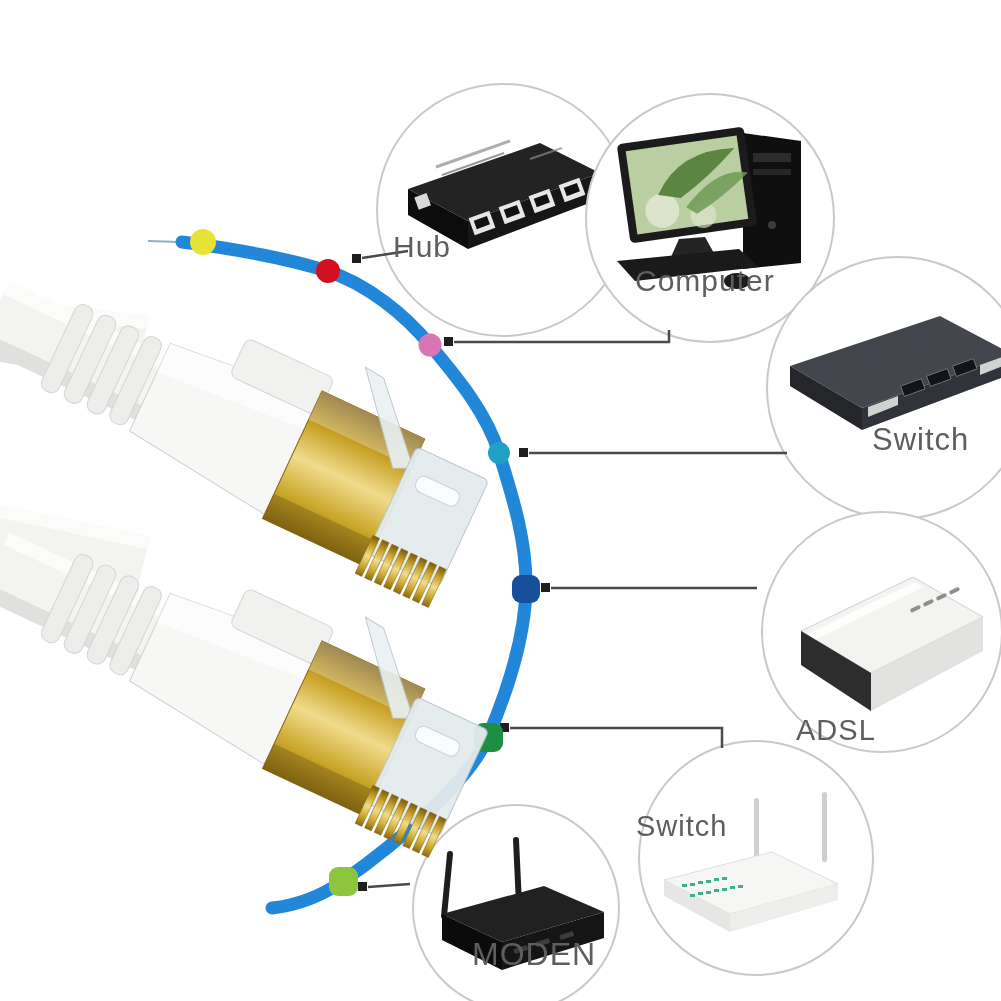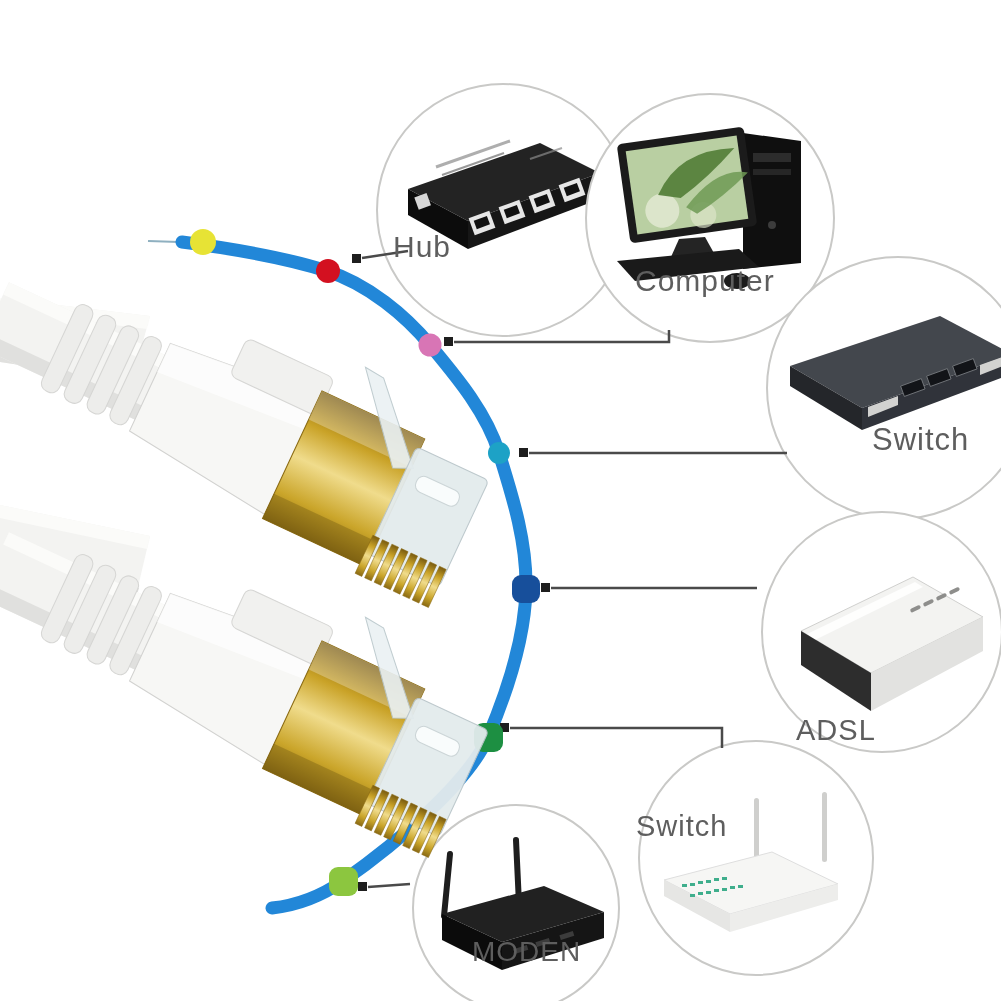--- a/index.html
+++ b/index.html
@@ -239,15 +239,15 @@
       <polygon points="0,566 139,588 134,604 0,580" fill="#e0e0de"></polygon>
       <use href="#rj45" transform="translate(70,600) rotate(25) scale(1.05)"></use>
     </g>
   </svg>
 
   <div class="dev-label" style="left:393px;top:230px;font-size:30px;">Hub</div>
   <div class="dev-label" style="left:635px;top:264px;font-size:30px;">Computer</div>
   <div class="dev-label" style="left:852px;top:422px;font-size:31px;margin-left:20px;">Switch</div>
   <div class="dev-label" style="left:796px;top:678px;font-size:29px;margin-top:36px;">ADSL</div>
   <div class="dev-label" style="left:636px;top:810px;font-size:29px;">Switch</div>
-  <div class="dev-label" style="left:472px;top:936px;font-size:28px;">MODEN</div>
+  <div class="dev-label" style="left:472px;top:936px;font-size:32px;">MODEN</div>
 
 </div>
 
 </body></html>

